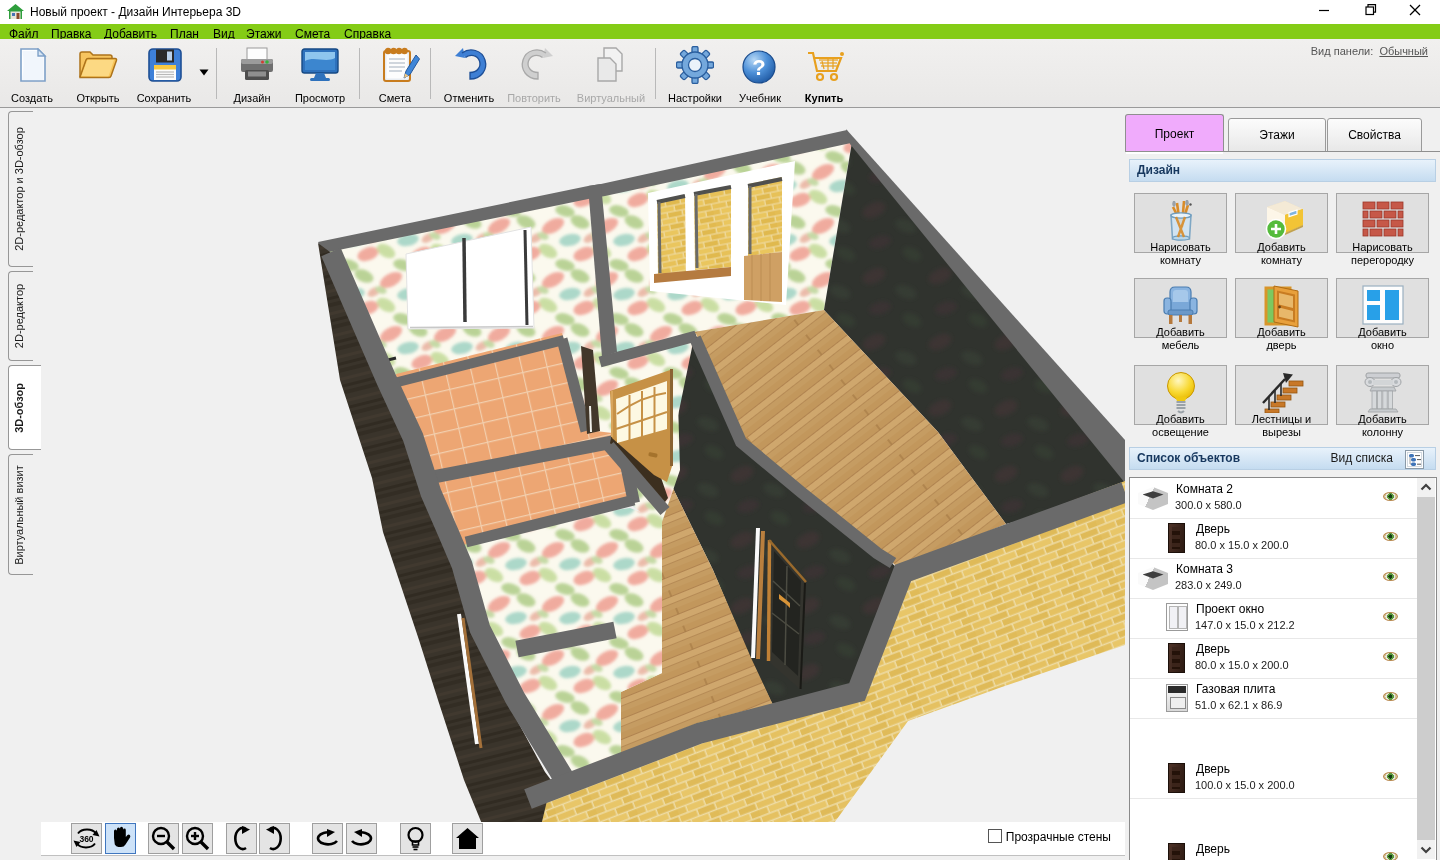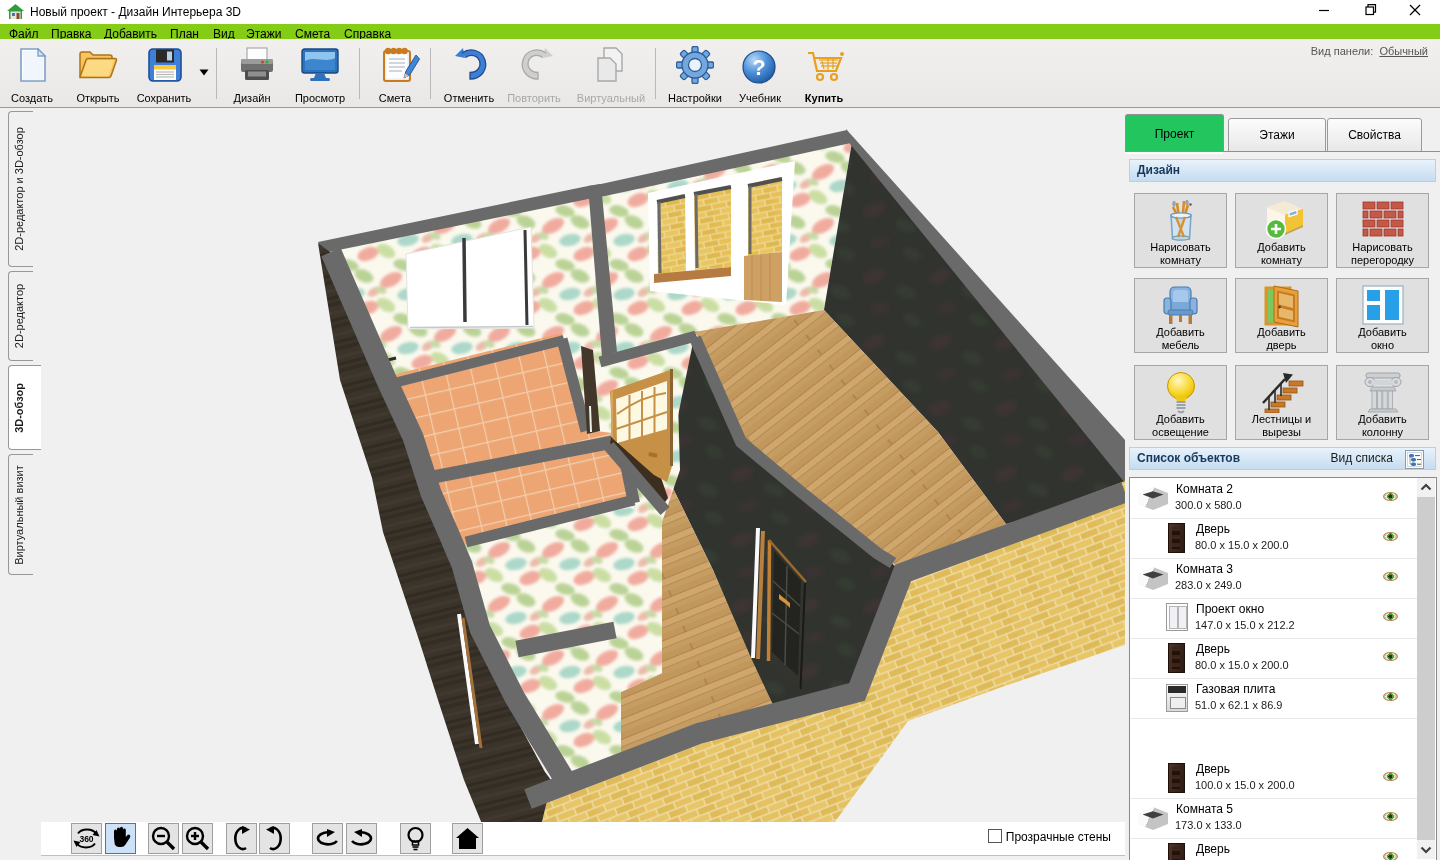--- a/index.html
+++ b/index.html
@@ -28,21 +28,21 @@
   #canvas{left:41px;top:108px;width:1084px;height:752px;background:#f0f0f0;}
   #botbar{left:41px;top:822px;width:1084px;height:34px;background:#ffffff;border-bottom:1px solid #c0c0c0;box-sizing:border-box;}
   .cbtn{position:absolute;top:1px;width:31px;height:31px;background:#e4e4e4;border:1px solid #9f9f9f;box-sizing:border-box;}
   .cbtn.active{background:#cde2f8;border:1px solid #3f76bf;}
   #transp{position:absolute;right:14px;top:7px;font-size:12px;color:#000;}
   #transp .box{display:inline-block;width:12px;height:12px;border:1px solid #555;background:#fff;vertical-align:-2px;margin-right:4px;}
   
   #rpanel{left:1125px;top:108px;width:315px;height:752px;background:#f0f0f0;}
   .ptab{position:absolute;box-sizing:border-box;font-size:12px;color:#000;text-align:center;}
   .phead{position:absolute;left:4px;width:307px;height:23px;background:linear-gradient(#e8f2fb,#c5dcf0);border:1px solid #b8cfe4;box-sizing:border-box;font-size:12px;font-weight:bold;color:#16375e;}
-  .pbtn{position:absolute;width:93px;height:75px;background:#e0e0e0;border:1px solid #a6a6a6;box-sizing:border-box;text-align:center;}
+  .pbtn{position:absolute;width:93px;height:60px;background:#e0e0e0;border:1px solid #a6a6a6;box-sizing:border-box;text-align:center;}
   .pbtn .t{position:absolute;left:0;top:47px;width:100%;font-size:11px;line-height:12.5px;color:#000;}
   .pbtn svg{position:absolute;left:50%;top:5px;transform:translateX(-50%);}
   #objlist{position:absolute;left:4px;top:369px;width:308px;height:465px;background:#ffffff;border:1px solid #8a8a8a;box-sizing:border-box;overflow:hidden;}
   .row{position:absolute;left:0;width:290px;height:40px;border-bottom:1px solid #e8e8e8;}
   .row .nm{position:absolute;top:4px;font-size:12px;color:#000;}
   .row .dm{position:absolute;top:21px;font-size:11px;color:#1a1a1a;}
   .eye{position:absolute;right:22px;top:14px;width:15px;height:9px;border-radius:50%;background:radial-gradient(circle at 50% 50%,#163c16 0 2px,#5a9b3c 2px 3.6px,#e9e9e1 3.6px 5px,#d8c49a 5px);border:1px solid #b98a50;box-sizing:border-box;}
   .ic{position:absolute;}
   .ic-room{width:30px;height:23px;background:
     linear-gradient(115deg,#fafafa 0 40%,#c4c4c4 40%);clip-path:polygon(0 26%,50% 0,100% 26%,100% 74%,50% 100%,0 74%);}
@@ -504,21 +504,21 @@
         <line x1="11.5" y1="23" x2="17.5" y2="23" stroke="#000" stroke-width="1.6"></line>
         <line x1="12.5" y1="25.5" x2="16.5" y2="25.5" stroke="#000" stroke-width="1.6"></line>
       </svg></div>
   <div class="cbtn" style="left:411px"><svg width="29" height="29" viewBox="0 0 29 29">
         <polygon points="14.5,4 26,14 23,14 23,25 6,25 6,14 3,14" fill="#000"></polygon>
       </svg></div>
   <div id="transp"><span class="box"></span>Прозрачные стены</div>
 </div>
 
 <div class="abs" id="rpanel">
-  <div class="ptab" style="left:0;top:6px;width:99px;height:38px;background:#22c55e;border:1px solid #8f8f8f;border-bottom:none;border-radius:3px 3px 0 0;line-height:38px;">Проект</div>
+  <div class="ptab" style="left:0;top:6px;width:99px;height:38px;background:#f0abfc;border:1px solid #8f8f8f;border-bottom:none;border-radius:3px 3px 0 0;line-height:38px;">Проект</div>
   <div class="ptab" style="left:103px;top:10px;width:98px;height:34px;background:linear-gradient(#fcfcfc,#e8e8e8);border:1px solid #9a9a9a;border-radius:3px 3px 0 0;line-height:32px;">Этажи</div>
   <div class="ptab" style="left:202px;top:10px;width:95px;height:34px;background:linear-gradient(#fcfcfc,#e8e8e8);border:1px solid #9a9a9a;border-radius:3px 3px 0 0;line-height:32px;">Свойства</div>
   <div style="position:absolute;left:0;top:43px;width:315px;height:1px;background:#8f8f8f"></div>
   <div style="position:absolute;left:1px;top:44px;width:97px;height:2px;background:#fff"></div>
   <div class="phead" style="top:51px;line-height:21px;padding-left:7px;">Дизайн</div>
   <div class="pbtn" style="left:9px;top:85px">
       <svg width="44" height="42" viewBox="0 0 44 42">
     <g stroke="#d88c2a" stroke-width="2.6">
           <line x1="18" y1="4" x2="21" y2="26"></line>
           <line x1="25" y1="2" x2="23" y2="26"></line>
@@ -721,26 +721,20 @@
         <span class="nm" style="left:66px">Газовая плита</span>
         <span class="dm" style="left:65px">51.0 x 62.1 x 86.9</span>
         <span class="eye"></span>
       </div>
     <div class="row" style="top:280px">
         <span class="ic ic-door" style="left:38px;top:5px"></span>
         <span class="nm" style="left:66px">Дверь</span>
         <span class="dm" style="left:65px">100.0 x 15.0 x 200.0</span>
         <span class="eye"></span>
       </div>
-    <div class="row" style="top:320px">
-        <span class="ic ic-room" style="left:8px;top:9px"></span>
-        <span class="nm" style="left:46px">Комната 5</span>
-        <span class="dm" style="left:45px">173.0 x 133.0</span>
-        <span class="eye"></span>
-      </div>
     <div class="row" style="top:360px">
         <span class="ic ic-door" style="left:38px;top:5px"></span>
         <span class="nm" style="left:66px">Дверь</span>
         <span class="dm" style="left:65px">&nbsp;</span>
         <span class="eye"></span>
       </div>
     <div id="scroll">
       <div id="sc-up"><svg width="18" height="19" viewBox="0 0 18 19">
             <path d="M4.5 11.5 L9 7 L13.5 11.5" fill="none" stroke="#404040" stroke-width="2.2"></path>
           </svg></div>

